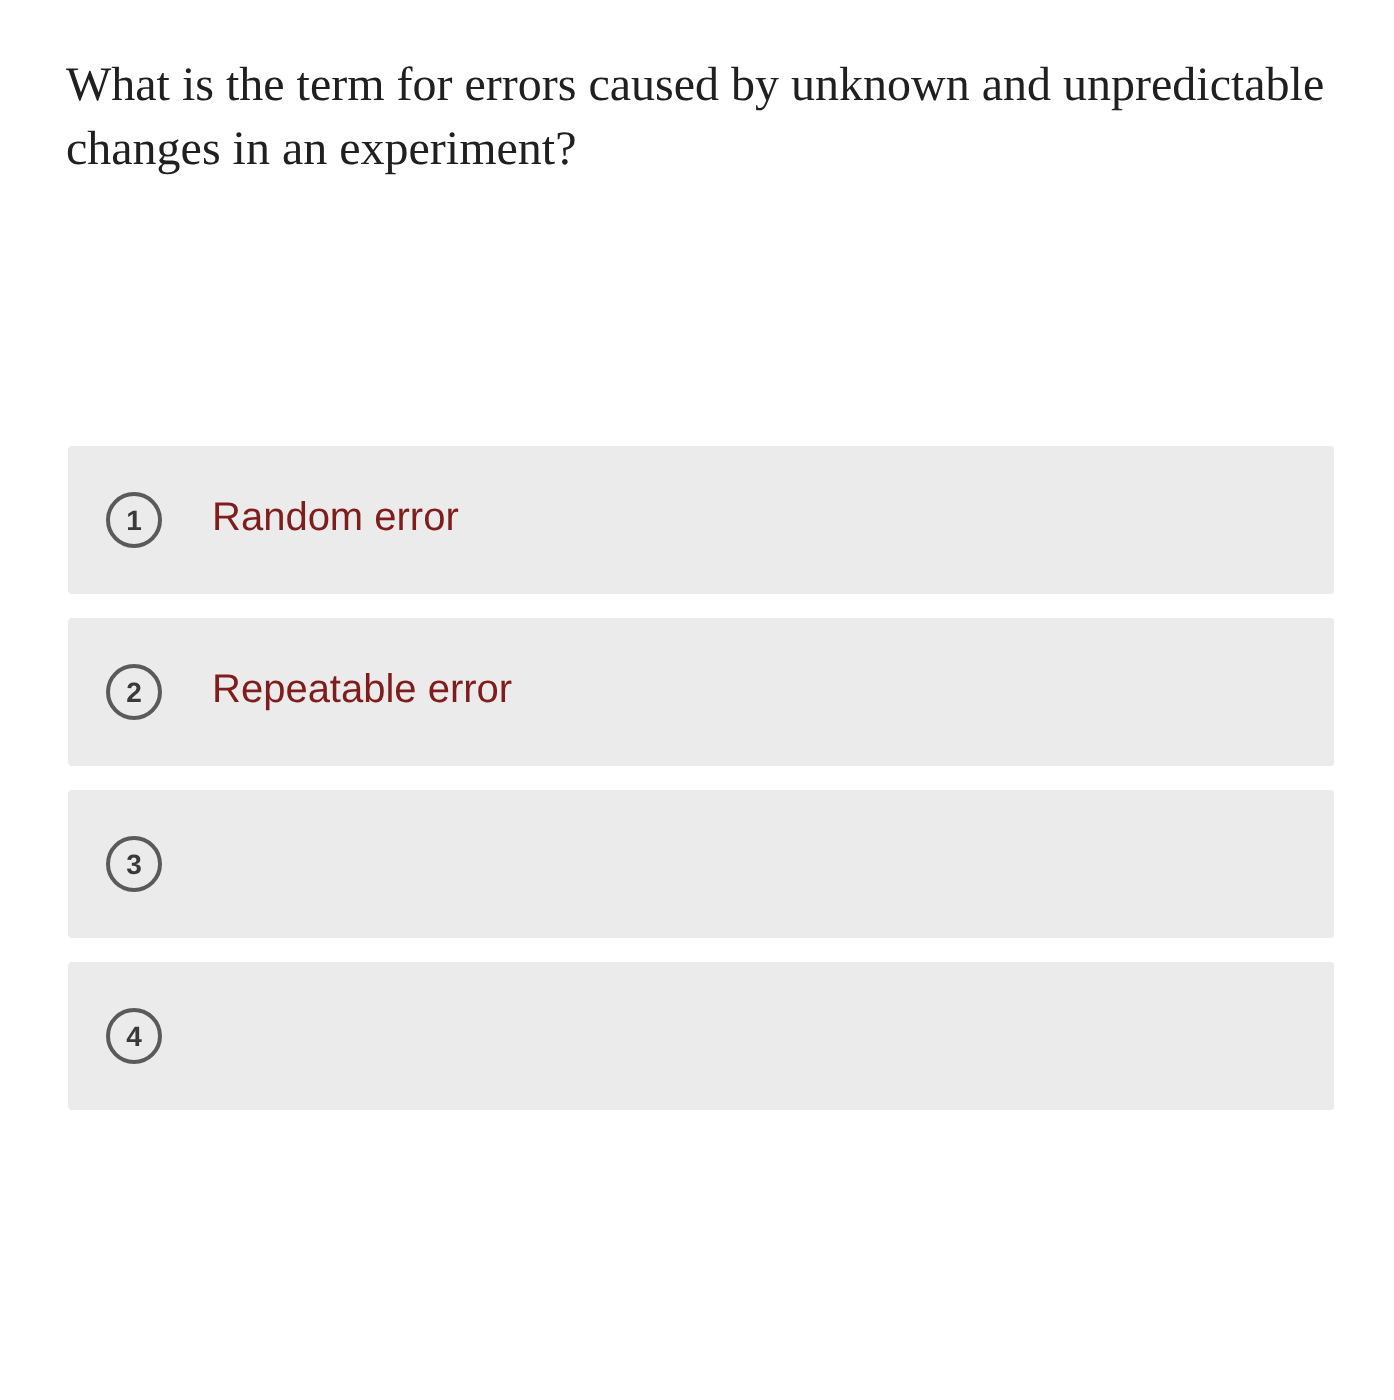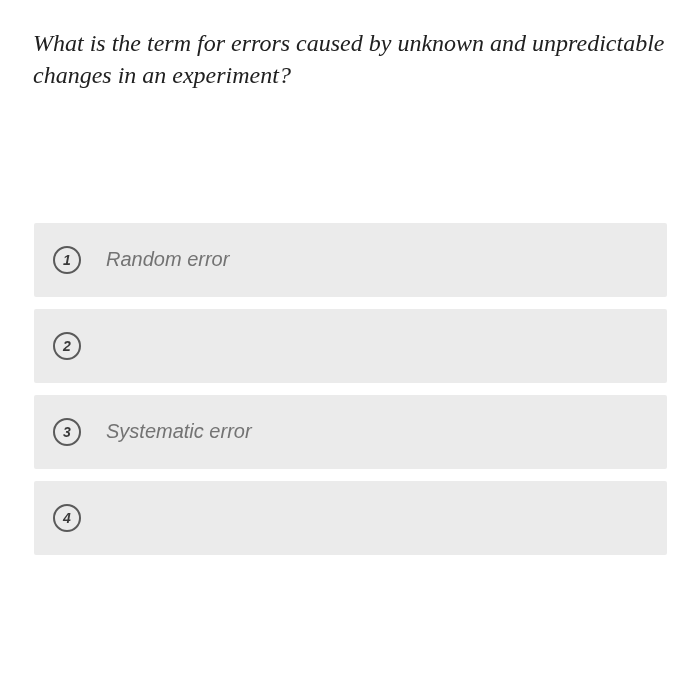--- a/index.html
+++ b/index.html
@@ -1,19 +1,18 @@
 <!DOCTYPE html>
 <html><head>
   <meta charset="utf-8">
   <style>
     * {
       margin: 1px;
       padding: 0;
       box-sizing: border-box;
-      font-style: italic;
     }
     body {
       font-family: Georgia, 'Times New Roman', serif;
       background: #ffffff;
       width: 697px;
       height: 700px;
       padding: 24px 30px;
     }
     .question-text {
       font-size: 24px;
@@ -47,37 +46,37 @@
       font-size: 14px;
       color: #3a3a3a;
       font-weight: 600;
       flex-shrink: 0;
       margin-right: 24px;
       background: transparent;
     }
     .option-label {
       font-family: -apple-system, BlinkMacSystemFont, 'Segoe UI', Helvetica, Arial, sans-serif;
       font-size: 20px;
-      color: #737373;
+      color: #7f1d1d;
       font-weight: 400;
     }
   </style>
 </head>
 <body>
 
 <div class="question-text">What is the term for errors caused by unknown and unpredictable changes in an experiment?</div>
 
 <div class="options-container">
   <div class="option-item">
     <div class="option-number">1</div>
     <div class="option-label">Random error</div>
   </div>
   <div class="option-item">
     <div class="option-number">2</div>
+    <div class="option-label">Repeatable error</div>
   </div>
   <div class="option-item">
     <div class="option-number">3</div>
-    <div class="option-label">Systematic error</div>
   </div>
   <div class="option-item">
     <div class="option-number">4</div>
   </div>
 </div>
 
 </body></html>

